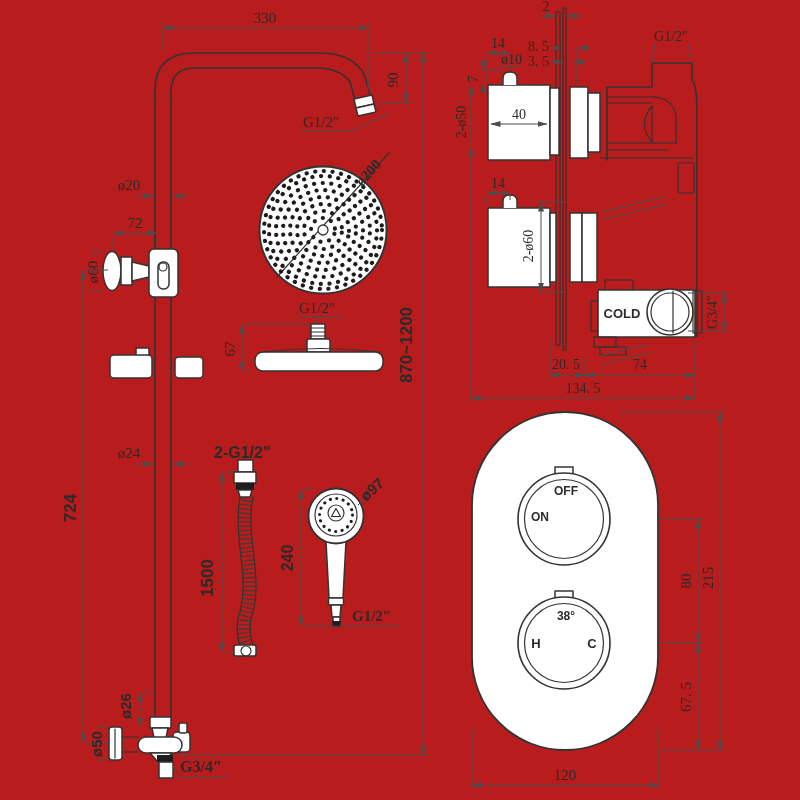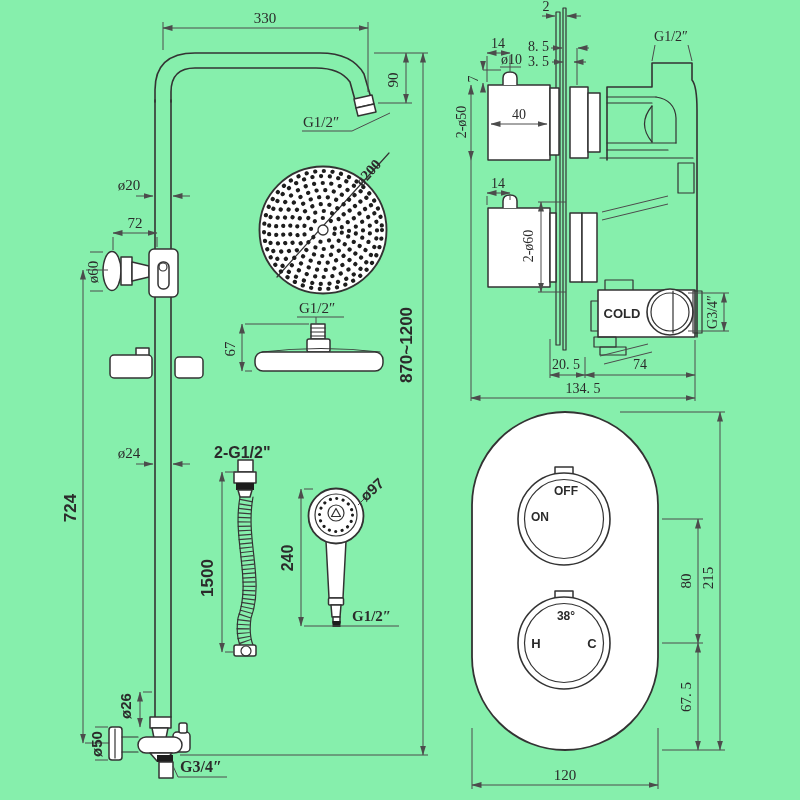--- a/index.html
+++ b/index.html
@@ -1,16 +1,16 @@
 <!DOCTYPE html>
 <html><head>
 <meta charset="utf-8">
 <style>
   html,body{margin:0;padding:0;background:#ffffff;}
-  .page{position:relative;width:800px;height:800px;background:#86efac;overflow:hidden;
+  .page{position:relative;width:800px;height:800px;background:#b91c1c;overflow:hidden;
         font-family:"Liberation Sans",sans-serif;}
   svg{display:block}
   .obj{stroke:#333;stroke-width:1.6;fill:none;stroke-linejoin:round;stroke-linecap:round}
   .obj2{stroke:#333;stroke-width:1.2;fill:none;stroke-linejoin:round;stroke-linecap:round}
   .objw{stroke:#333;stroke-width:1.5;fill:#fff;stroke-linejoin:round}
   .dim{stroke:#4c4c4c;stroke-width:1;fill:none}
   .dk{fill:#1d1d1d;stroke:none}
   text{fill:#2b2b2b}
   .ser{font-family:"Liberation Serif",serif;font-size:15px;text-anchor:middle}
   .ser14{font-family:"Liberation Serif",serif;font-size:14px;text-anchor:middle}

